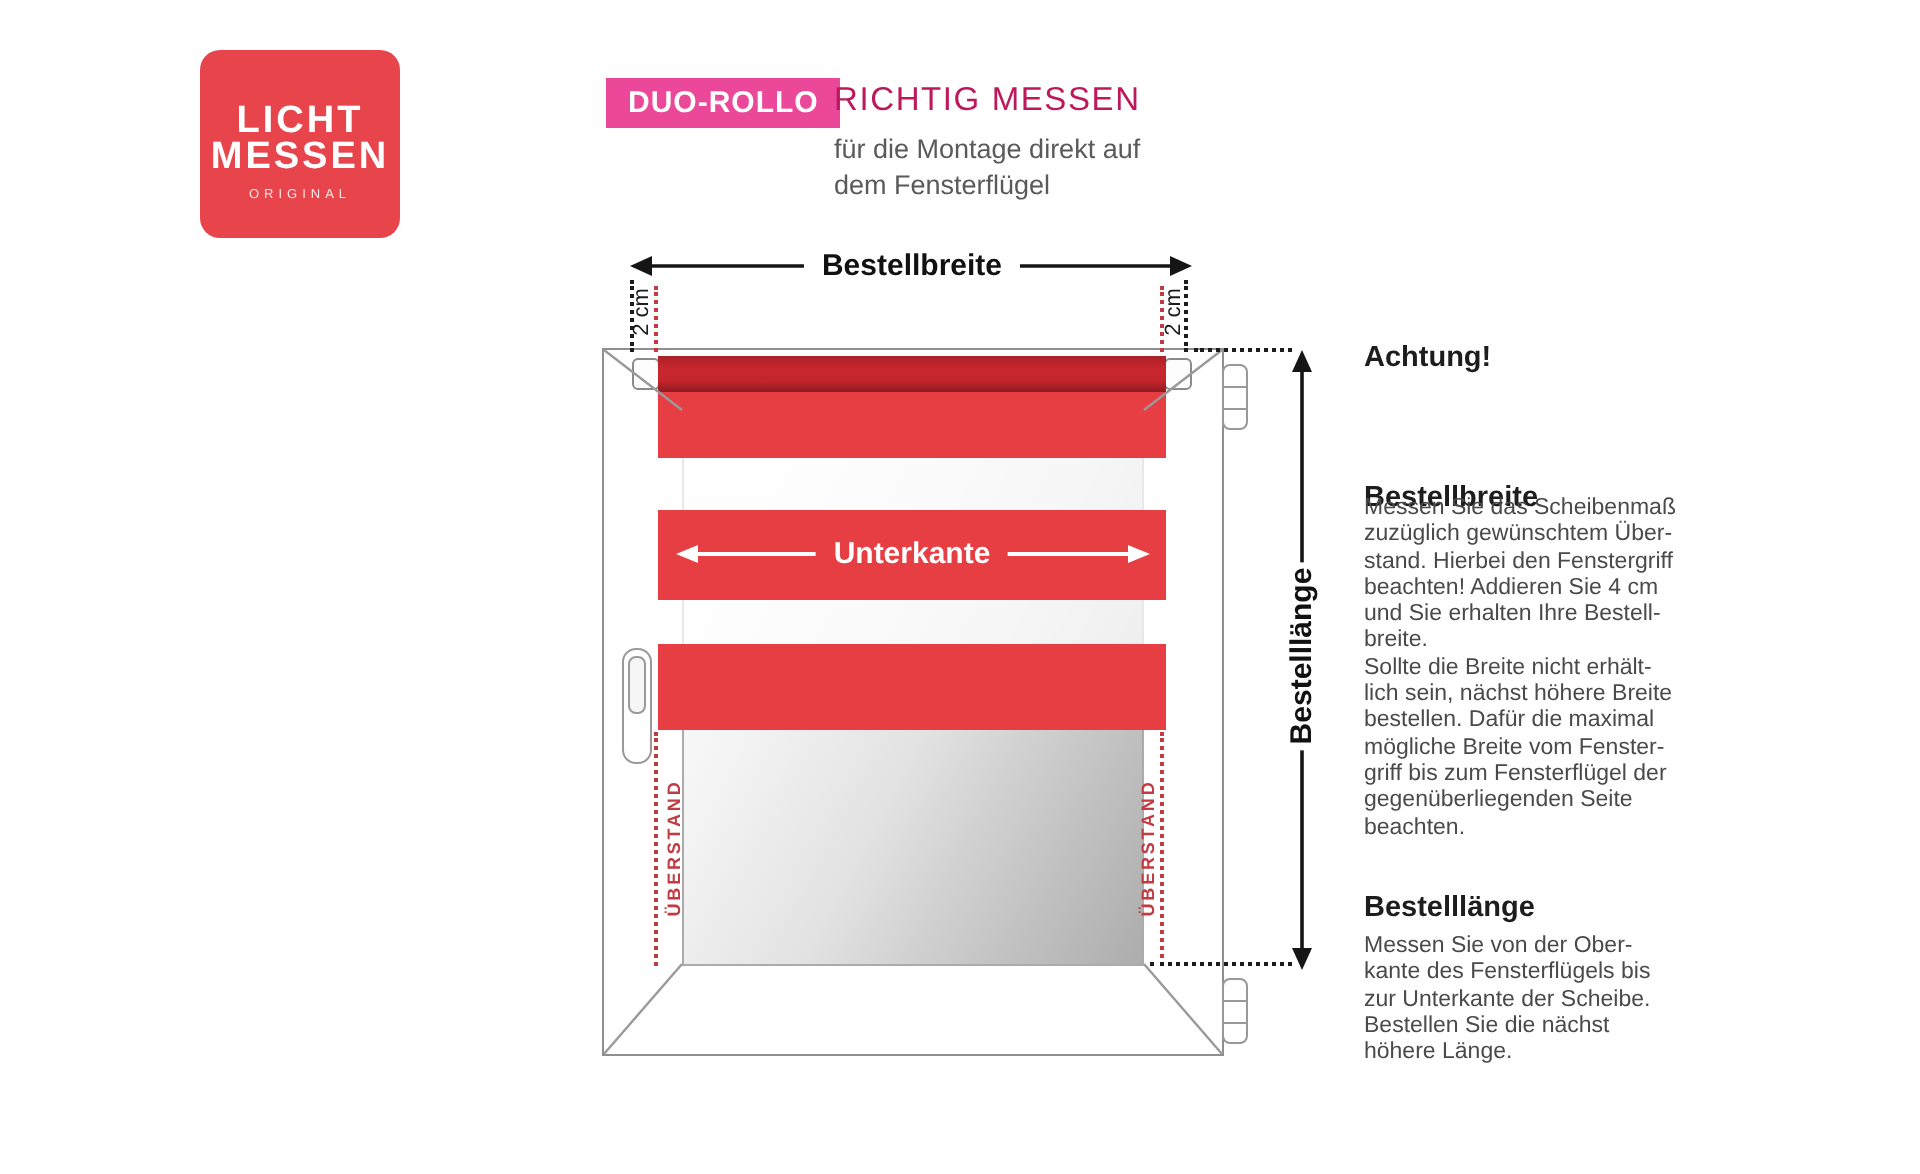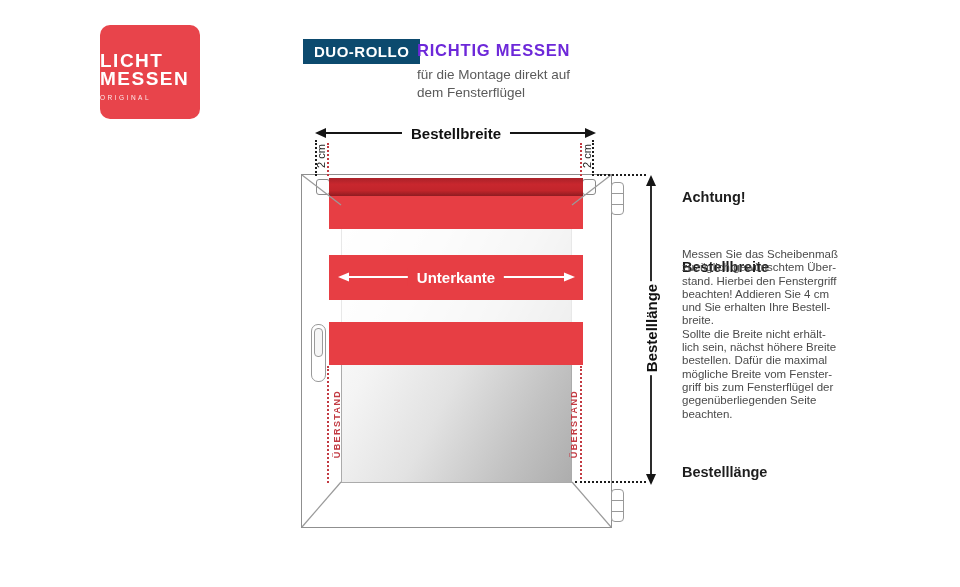--- a/index.html
+++ b/index.html
@@ -2,28 +2,28 @@
 <html><head>
 <meta charset="utf-8">
 <style>
   html,body{margin:0;padding:0;background:#fff;}
   body{width:960px;height:587px;font-family:"Liberation Sans",sans-serif;overflow:hidden;}
   .canvas{position:relative;width:960px;height:587px;background:#fff;}
   .abs{position:absolute;}
 
   
   .logo{left:100px;top:25px;width:100px;height:94px;background:#E8444B;border-radius:10px;
-        text-align:left;box-sizing:border-box;padding-top:27px;color:#fff;}
+        text-align:center;box-sizing:border-box;padding-top:27px;color:#fff;}
   .logo-line{font-size:19px;font-weight:bold;letter-spacing:1.5px;line-height:18px;}
   .logo-sub{font-size:6.5px;letter-spacing:2.5px;margin-top:6px;color:#fce9ea;}
 
   
-  .badge{left:303px;top:39px;background:#0c4a6e;color:#fff;font-size:15px;font-weight:bold;
+  .badge{left:303px;top:39px;background:#ec4899;color:#fff;font-size:15px;font-weight:bold;
          letter-spacing:.5px;padding:4px 11px;}
-  .title{left:417px;top:41px;font-size:16.5px;font-weight:bold;letter-spacing:.8px;color:#6d28d9;}
+  .title{left:417px;top:41px;font-size:16.5px;font-weight:normal;letter-spacing:.8px;color:#be185d;}
   .subtitle{left:417px;top:66px;font-size:13.5px;line-height:18px;color:#5a5a5a;white-space:pre;}
 
   
   .window-frame{left:301px;top:174px;width:311px;height:354px;border:1.5px solid #8f8f8f;
                 background:#fff;box-sizing:border-box;}
   .glass{left:341px;top:204px;width:231px;height:279px;border:1px solid #ababab;box-sizing:border-box;
          background:linear-gradient(118deg,#ffffff 0%,#f4f4f4 30%,#e2e2e2 55%,#c3c3c3 80%,#adadad 100%);}
   .hinge{width:13px;height:33px;background:#fff;border:1.5px solid #999;border-radius:4px;box-sizing:border-box;}
   .hinge-div{position:absolute;left:0;width:100%;height:0;border-top:1px solid #999;}
   .handle-outer{left:311px;top:324px;width:15px;height:58px;background:#fff;border:1.5px solid #999;
@@ -51,21 +51,21 @@
   .rot{transform:translate(-50%,-50%) rotate(-90deg);white-space:nowrap;}
   .lbl-bb{left:456px;top:133px;transform:translate(-50%,-50%);background:#fff;padding:0 9px;
           font-size:15px;font-weight:bold;color:#111;white-space:nowrap;}
   .lbl-sb{left:456px;top:277px;transform:translate(-50%,-50%);background:#E73E44;padding:0 9px;
           font-size:15px;font-weight:bold;color:#fff;white-space:nowrap;}
   .lbl-bl{left:651px;top:328px;background:#fff;padding:5px 3px;font-size:15px;font-weight:bold;color:#111;}
   .lbl-2cm{font-size:11px;color:#1c1c1c;}
   .lbl-ueb{font-size:9px;font-weight:bold;letter-spacing:1.4px;color:#C23A42;}
 
   
-  .info-h{left:682px;width:180px;font-size:14.5px;font-weight:bold;color:#1d1d1d;margin-top:18px;}
+  .info-h{left:682px;width:180px;font-size:14.5px;font-weight:bold;color:#1d1d1d;}
   .info-b{left:682px;width:180px;font-size:11.5px;line-height:13.3px;color:#4a4a4a;white-space:pre;}
   .h1{top:171px;} .b1{top:192px;}
   .h2{top:241px;} .b2{top:248px;}
   .h3{top:446px;} .b3{top:467px;}
 </style>
 </head>
 <body>
 
 <div class="canvas">
 
@@ -156,14 +156,19 @@
 und Sie erhalten Ihre Bestell-
 breite.
 Sollte die Breite nicht erhält-
 lich sein, nächst höhere Breite
 bestellen. Dafür die maximal
 mögliche Breite vom Fenster-
 griff bis zum Fensterflügel der
 gegenüberliegenden Seite
 beachten.</div>
   <div class="abs info-h h3">Bestelllänge</div>
+  <div class="abs info-b b3">Messen Sie von der Ober-
+kante des Fensterflügels bis
+zur Unterkante der Scheibe.
+Bestellen Sie die nächst
+höhere Länge.</div>
 
 </div>
 
 </body></html>

